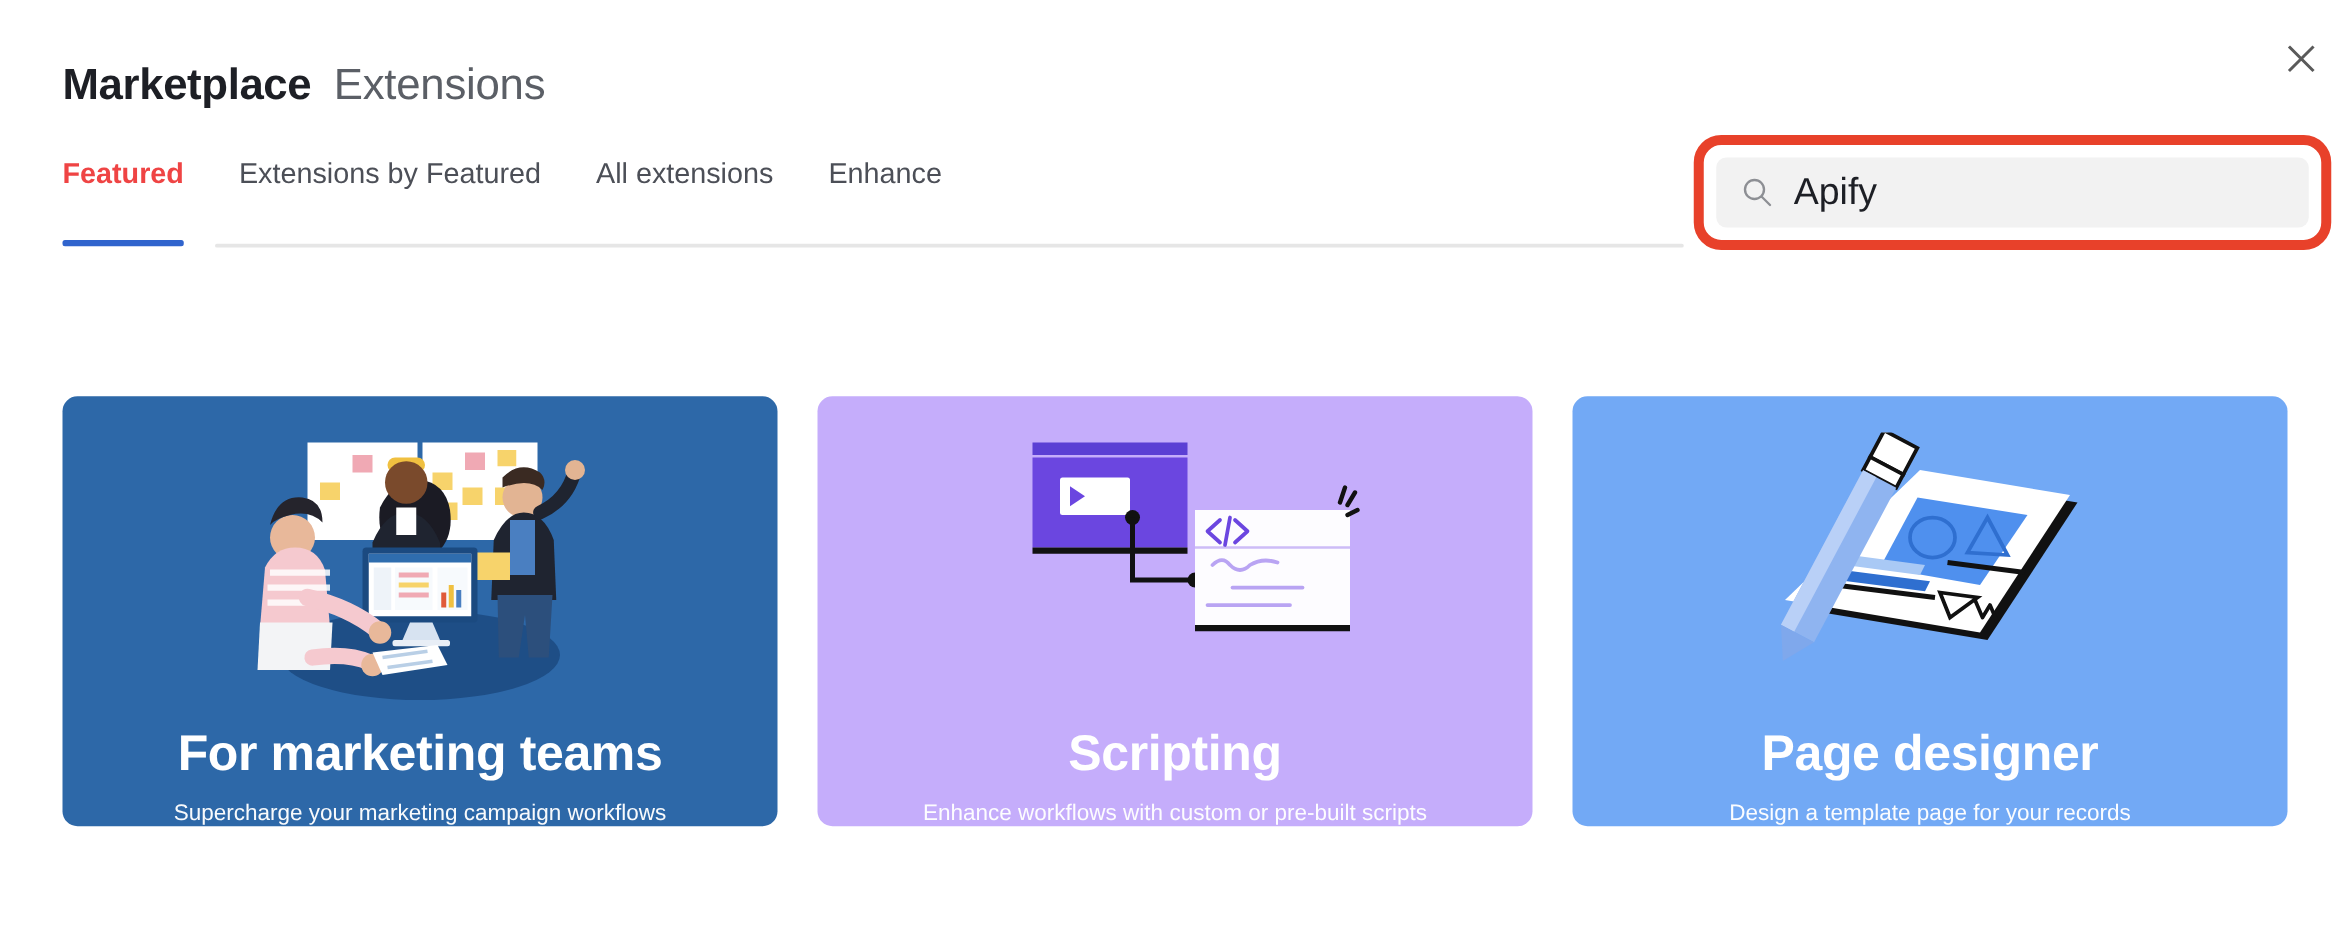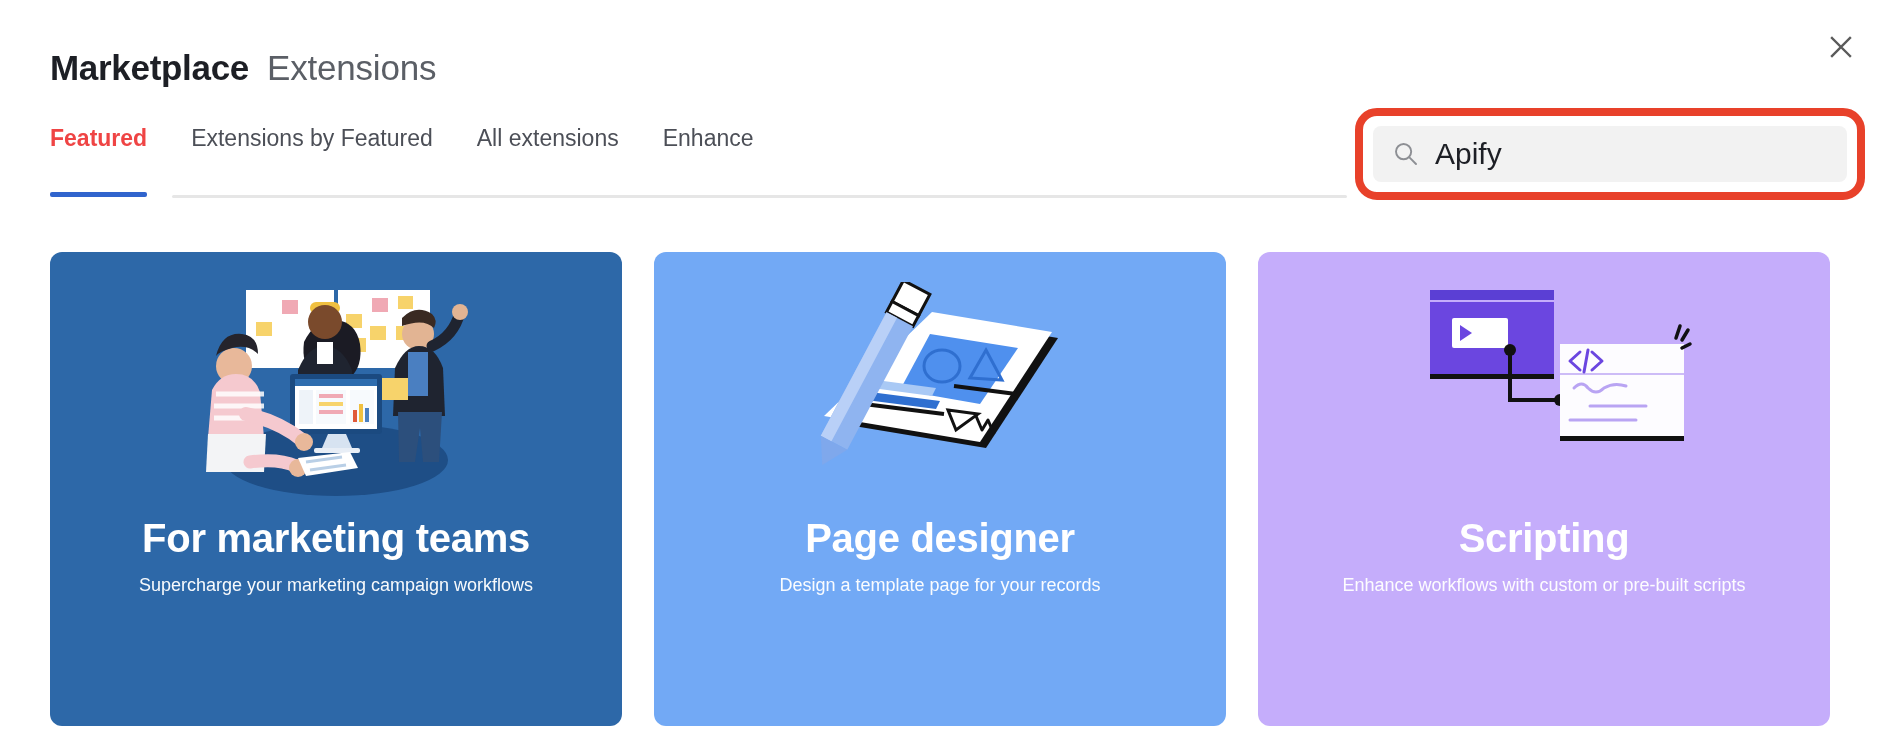--- a/index.html
+++ b/index.html
@@ -150,20 +150,21 @@
 
   
   .cards {
     position: absolute;
     left: 50px;
     top: 252px;
     width: 1780px;
     height: 474px;
     display: flex;
     gap: 32px;
+    align-items: center;
   }
   .card {
     flex: 1 1 0;
     border-radius: 12px;
     position: relative;
     overflow: hidden;
     cursor: pointer;
     display: flex;
     flex-direction: column;
     align-items: center;
@@ -309,20 +310,52 @@
           <path d="M64 180 q28 -4 46 4" stroke="#f5c9cf" stroke-width="13" fill="none" stroke-linecap="round"></path>
           <circle cx="112" cy="186" r="9" fill="#e8b89a"></circle>
           <path d="M112 176 l52 -6 l8 16 l-52 8z" fill="#ffffff"></path>
           <path d="M120 180 l36 -5 M124 188 l36 -5" stroke="#b9cfe6" stroke-width="3"></path>
         </svg>
       </div>
       <div class="card-title">For marketing teams</div>
       <div class="card-sub">Supercharge your marketing campaign workflows</div>
     </div>
 
+    <div class="card" id="card-2" style="background: rgb(197, 173, 251);">
+      <div class="card-art">
+        <svg width="300" height="215" viewBox="0 0 300 215" aria-hidden="true">
+
+          <rect x="36" y="8" width="124" height="10" fill="#5b3fd4"></rect>
+          <rect x="36" y="20" width="124" height="72" fill="#6b46e0"></rect>
+          <rect x="36" y="92" width="124" height="5" fill="#111111"></rect>
+          <rect x="58" y="36" width="56" height="30" rx="2" fill="#ffffff"></rect>
+          <path d="M66 43 L66 59 L78 51 Z" fill="#6b46e0"></path>
+          <path d="M84 54 q5 -12 10 0 q5 12 10 0 q4 -8 8 0" stroke="#ffffff" stroke-width="4" fill="none" stroke-linecap="round"></path>
+
+          <circle cx="116" cy="68" r="6" fill="#111111"></circle>
+          <path d="M116 68 L116 118 L166 118" stroke="#111111" stroke-width="4" fill="none"></path>
+          <circle cx="166" cy="118" r="6" fill="#111111"></circle>
+
+          <rect x="166" y="62" width="124" height="92" fill="#fdfcff"></rect>
+          <path d="M166 92 H290" stroke="#cdbcf7" stroke-width="2"></path>
+          <rect x="166" y="154" width="124" height="5" fill="#111111"></rect>
+
+          <path d="M186 70 L176 79 L186 88 M198 70 L208 79 L198 88 M194 68 L190 90" stroke="#6b46e0" stroke-width="3" fill="none" stroke-linecap="round" stroke-linejoin="round"></path>
+
+          <path d="M180 106 q8 -8 14 0 q8 8 16 0 q10 -6 22 -2" stroke="#b9a4f3" stroke-width="3" fill="none" stroke-linecap="round"></path>
+          <path d="M196 124 H252" stroke="#b9a4f3" stroke-width="3" stroke-linecap="round"></path>
+          <path d="M176 138 H242" stroke="#b9a4f3" stroke-width="3" stroke-linecap="round"></path>
+
+          <path d="M286 44 L282 56 M294 48 L288 58 M296 62 L288 66" stroke="#111111" stroke-width="3.5" stroke-linecap="round"></path>
+        </svg>
+      </div>
+      <div class="card-title">Scripting</div>
+      <div class="card-sub">Enhance workflows with custom or pre-built scripts</div>
+    </div>
+
     <div class="card" id="card-1" style="background: rgb(114, 169, 245);">
       <div class="card-art">
         <svg width="300" height="215" viewBox="0 0 300 215" aria-hidden="true">
 
           <path d="M40 140 L148 36 L268 56 L196 166 Z" fill="#111111"></path>
           <path d="M34 134 L142 30 L262 50 L190 160 Z" fill="#ffffff"></path>
 
           <path d="M140 52 L228 66 L190 122 L110 108 Z" fill="#4f90ee"></path>
 
           <ellipse cx="152" cy="84" rx="18" ry="16" fill="none" stroke="#2f6fd0" stroke-width="3"></ellipse>
@@ -342,47 +375,15 @@
           </g>
 
           <path d="M158 128 L188 132 L166 148 Z" fill="#ffffff" stroke="#111111" stroke-width="3"></path>
           <path d="M186 134 l6 14 l6 -10 l6 14" stroke="#111111" stroke-width="3" fill="none" stroke-linejoin="round"></path>
         </svg>
       </div>
       <div class="card-title">Page designer</div>
       <div class="card-sub">Design a template page for your records</div>
     </div>
 
-    <div class="card" id="card-2" style="background: rgb(197, 173, 251);">
-      <div class="card-art">
-        <svg width="300" height="215" viewBox="0 0 300 215" aria-hidden="true">
-
-          <rect x="36" y="8" width="124" height="10" fill="#5b3fd4"></rect>
-          <rect x="36" y="20" width="124" height="72" fill="#6b46e0"></rect>
-          <rect x="36" y="92" width="124" height="5" fill="#111111"></rect>
-          <rect x="58" y="36" width="56" height="30" rx="2" fill="#ffffff"></rect>
-          <path d="M66 43 L66 59 L78 51 Z" fill="#6b46e0"></path>
-          <path d="M84 54 q5 -12 10 0 q5 12 10 0 q4 -8 8 0" stroke="#ffffff" stroke-width="4" fill="none" stroke-linecap="round"></path>
-
-          <circle cx="116" cy="68" r="6" fill="#111111"></circle>
-          <path d="M116 68 L116 118 L166 118" stroke="#111111" stroke-width="4" fill="none"></path>
-          <circle cx="166" cy="118" r="6" fill="#111111"></circle>
-
-          <rect x="166" y="62" width="124" height="92" fill="#fdfcff"></rect>
-          <path d="M166 92 H290" stroke="#cdbcf7" stroke-width="2"></path>
-          <rect x="166" y="154" width="124" height="5" fill="#111111"></rect>
-
-          <path d="M186 70 L176 79 L186 88 M198 70 L208 79 L198 88 M194 68 L190 90" stroke="#6b46e0" stroke-width="3" fill="none" stroke-linecap="round" stroke-linejoin="round"></path>
-
-          <path d="M180 106 q8 -8 14 0 q8 8 16 0 q10 -6 22 -2" stroke="#b9a4f3" stroke-width="3" fill="none" stroke-linecap="round"></path>
-          <path d="M196 124 H252" stroke="#b9a4f3" stroke-width="3" stroke-linecap="round"></path>
-          <path d="M176 138 H242" stroke="#b9a4f3" stroke-width="3" stroke-linecap="round"></path>
-
-          <path d="M286 44 L282 56 M294 48 L288 58 M296 62 L288 66" stroke="#111111" stroke-width="3.5" stroke-linecap="round"></path>
-        </svg>
-      </div>
-      <div class="card-title">Scripting</div>
-      <div class="card-sub">Enhance workflows with custom or pre-built scripts</div>
-    </div>
-
   </div>
 
 </div>
 
 </body></html>

